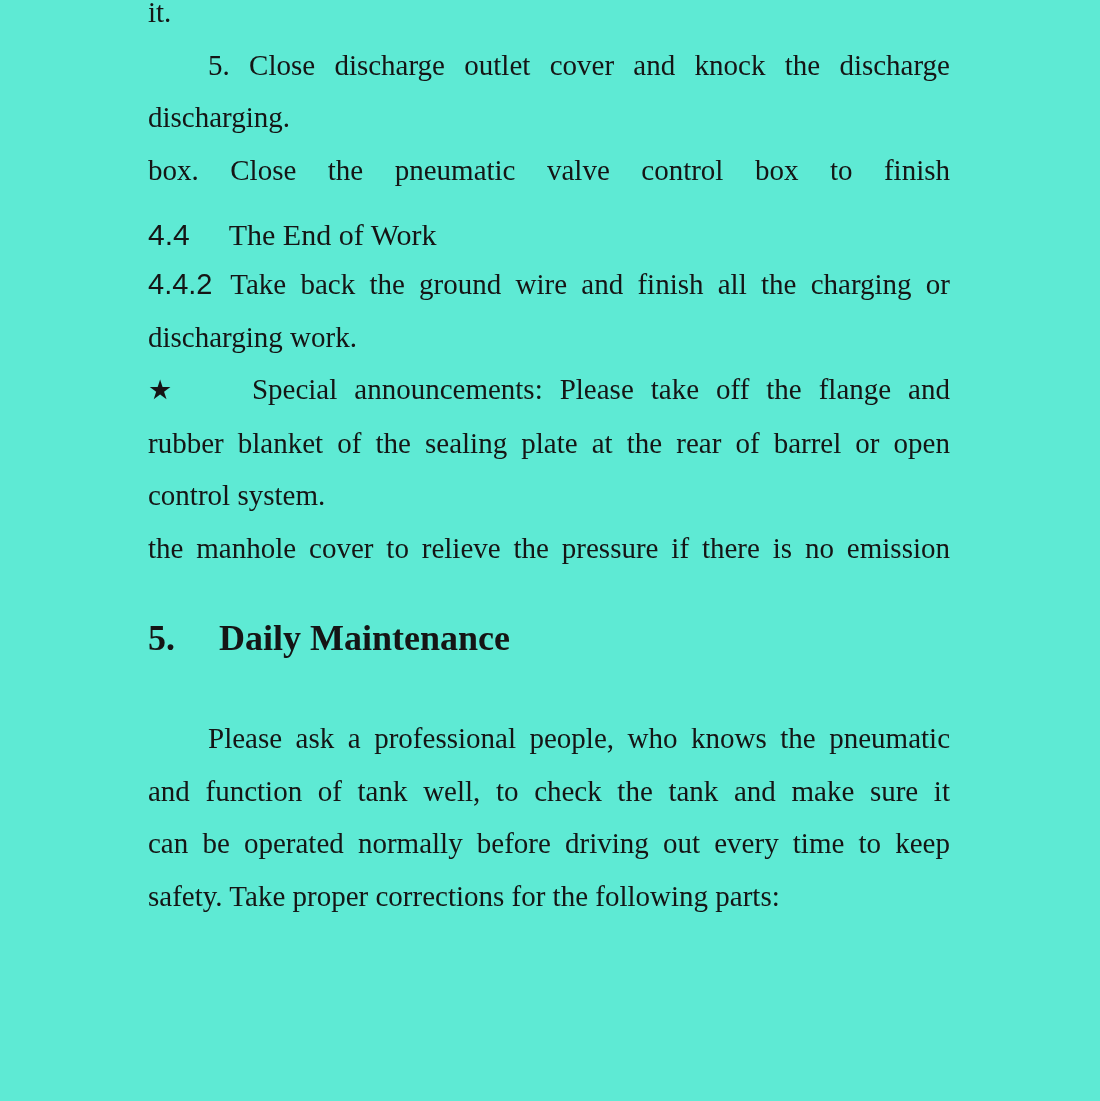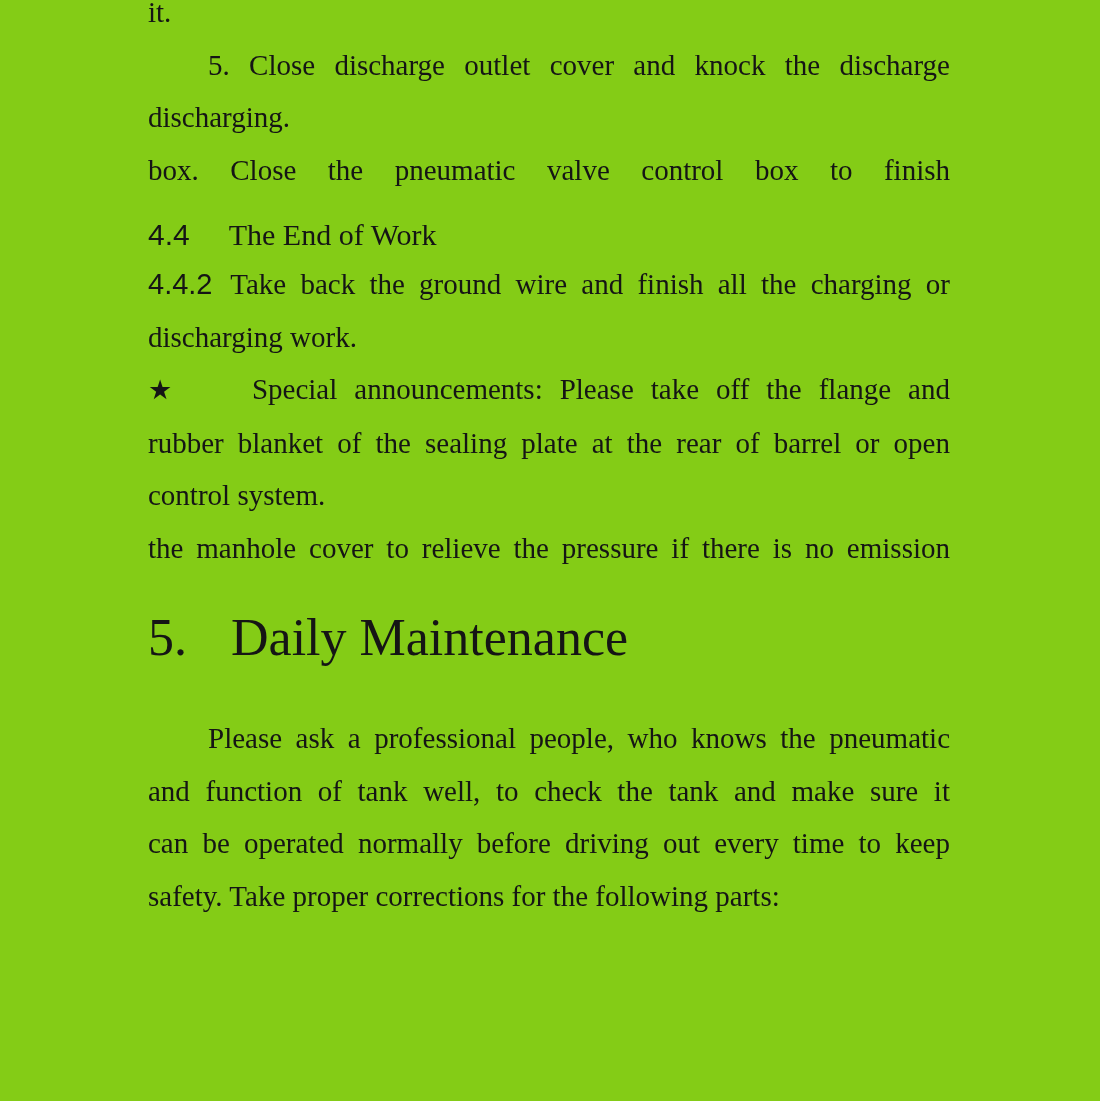--- a/index.html
+++ b/index.html
@@ -4,21 +4,21 @@
 <style>
   html, body {
     margin: 0;
     padding: 0;
     background: #ffffff;
   }
   .page {
     position: relative;
     width: 1100px;
     height: 1101px;
-    background: #84cc16;
+    background: #5eead4;
     color: #151515;
     font-family: "Liberation Serif", serif;
     overflow: hidden;
   }
   .content {
     position: absolute;
     left: 148px;
     top: 0;
     width: 802px;
   }
@@ -49,23 +49,23 @@
     margin: 16px 0 0 0;
     font-size: 30px;
     line-height: 46px;
     font-weight: 400;
     white-space: nowrap;
   }
   .h2 .num { margin-right: 39px; font-family: "Liberation Sans", sans-serif; }
   .p-441 { margin-top: 22px; }
   .h1 {
     margin: 36px 0 0 0;
-    font-size: 52px;
+    font-size: 36px;
     line-height: 56px;
-    font-weight: 400;
+    font-weight: 700;
     white-space: nowrap;
   }
   .h1 .num { margin-right: 44px; font-family: "Liberation Serif", serif; }
   .p-last { margin-top: 46px; }
 </style>
 </head>
 <body>
 
 <div class="page">
   <main class="content">

